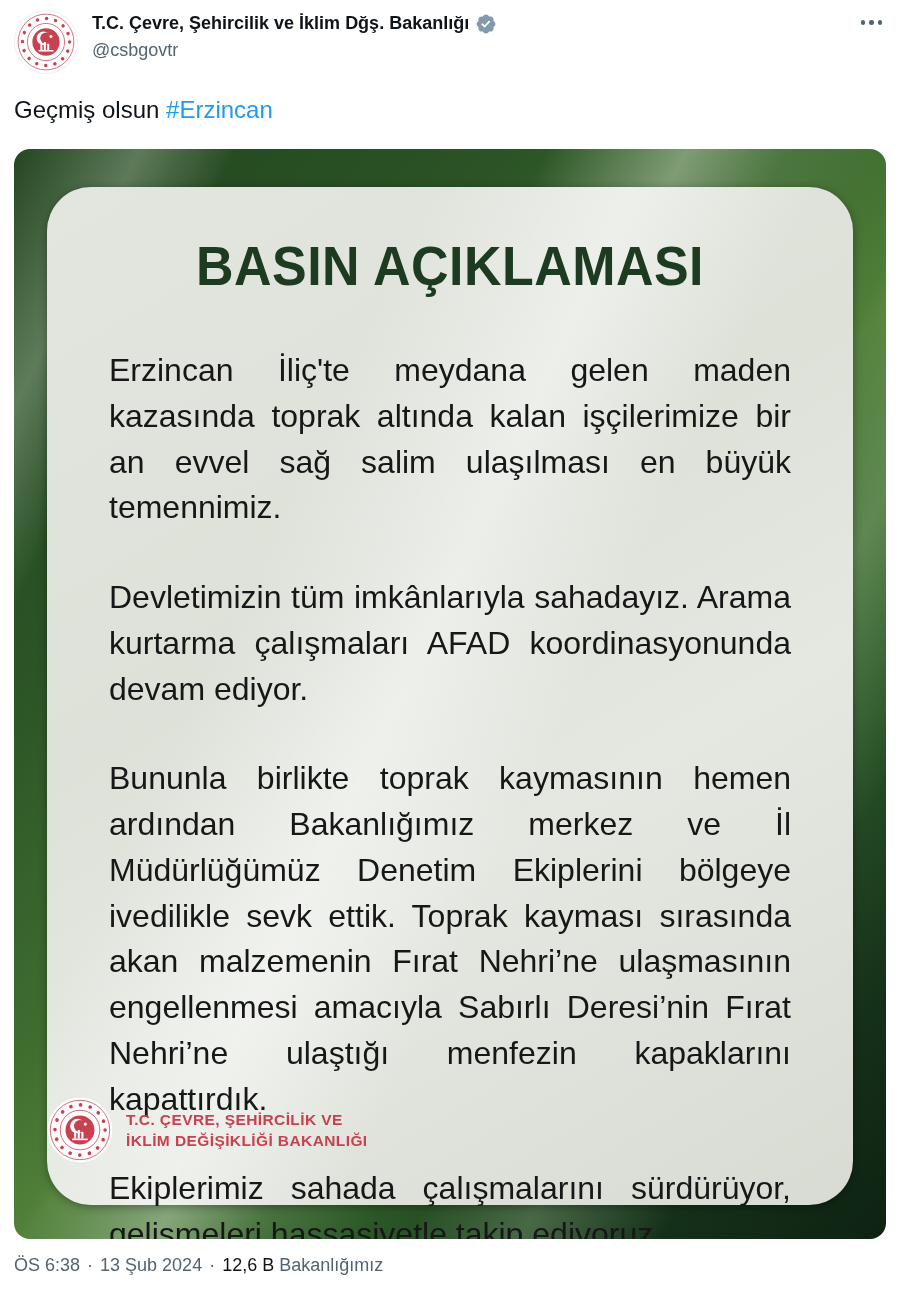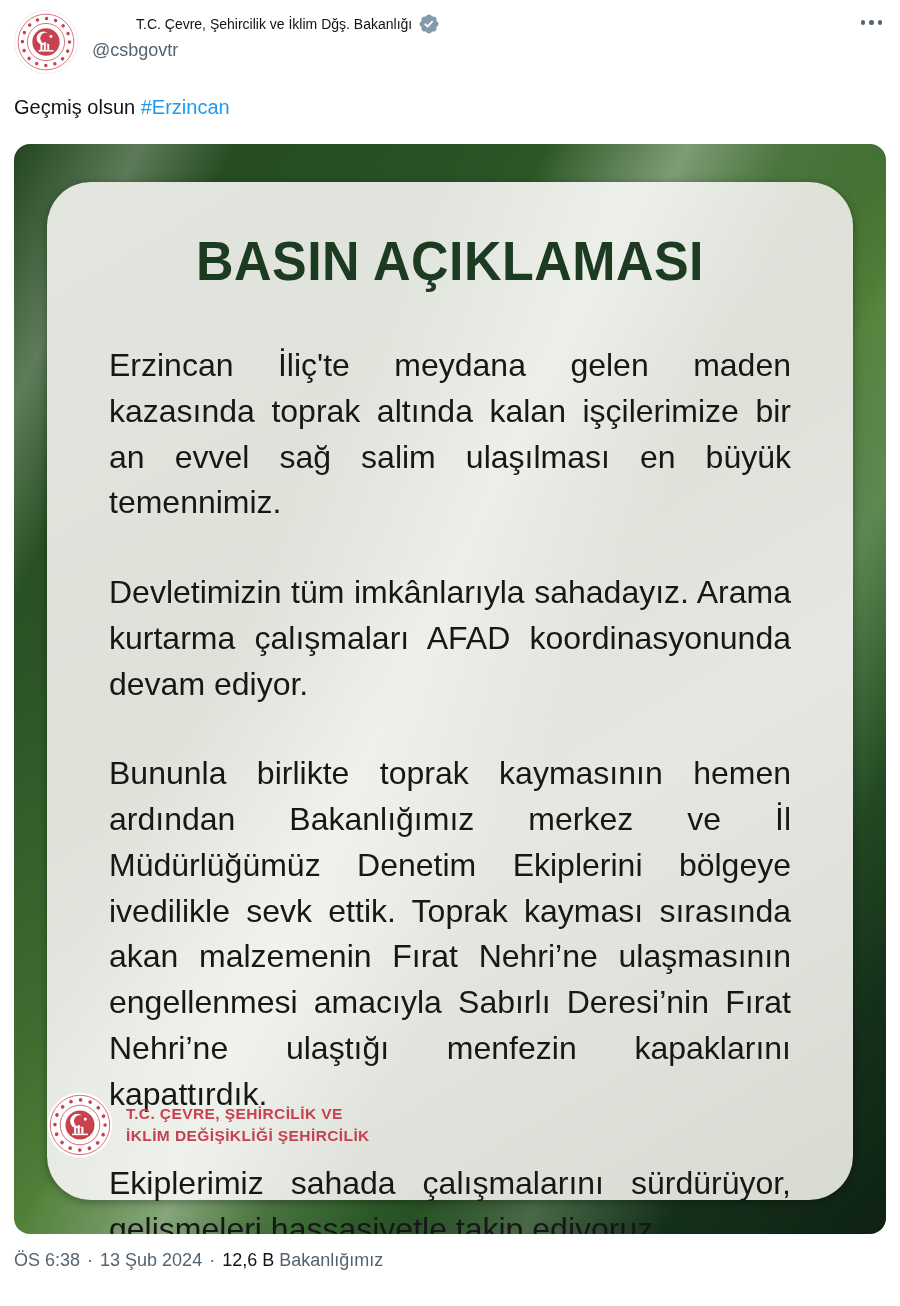--- a/index.html
+++ b/index.html
@@ -17,33 +17,33 @@
   .tweet-header { display: flex; align-items: flex-start; }
   .avatar {
     width: 64px; height: 64px; border-radius: 50%;
     overflow: hidden; flex: none; border: 1px solid #f0f0f0;
     background: #fff; cursor: pointer;
   }
   .avatar svg { width: 100%; height: 100%; display: block; }
   .names { margin-left: 14px; flex: 1; padding-top: 3px; min-width: 0; }
   .name-row { display: flex; align-items: center; gap: 6px; }
   .display-name {
-    font-weight: 400; font-size: 14px; line-height: 1.2;
-    white-space: nowrap; cursor: pointer; margin-left: 44px;
+    font-weight: 700; font-size: 18px; line-height: 1.2;
+    white-space: nowrap; cursor: pointer;
   }
   .badge { display: inline-flex; flex: none; }
   .badge svg { width: 22px; height: 22px; display: block; }
   .handle { font-size: 18px; color: #536471; margin-top: 5px; cursor: pointer; }
   .more {
     display: flex; gap: 4px; padding: 10px 4px 0 0; cursor: pointer; flex: none;
   }
   .more i { width: 4.5px; height: 4.5px; border-radius: 50%; background: #536471; display: block; }
 
   
-  .tweet-text { font-size: 20px; line-height: 1.3; margin: 20px 0 16px; }
+  .tweet-text { font-size: 24px; line-height: 1.3; margin: 20px 0 16px; }
   .hashtag { color: #1d9bf0; text-decoration: none; cursor: pointer; }
 
   
   .media {
     position: relative;
     width: 872px; height: 1090px;
     border-radius: 16px; overflow: hidden;
     cursor: pointer;
     background:
       linear-gradient(116deg, rgba(240,248,235,0.00) 0%, rgba(240,248,235,0.28) 9%, rgba(240,248,235,0.00) 16%),
@@ -156,21 +156,21 @@
         <p>Devletimizin tüm imkânlarıyla sahadayız. Arama kurtarma çalışmaları AFAD koordinasyonunda devam ediyor.</p>
         <p>Bununla birlikte toprak kaymasının hemen ardından Bakanlığımız merkez ve İl Müdürlüğümüz Denetim Ekiplerini bölgeye ivedilikle sevk ettik. Toprak kayması sırasında akan malzemenin Fırat Nehri’ne ulaşmasının engellenmesi amacıyla Sabırlı Deresi’nin Fırat Nehri’ne ulaştığı menfezin kapaklarını kapattırdık.</p>
         <p>Ekiplerimiz sahada çalışmalarını sürdürüyor, gelişmeleri hassasiyetle takip ediyoruz.</p>
       </div>
       <div class="ministry-logo">
         <svg viewBox="0 0 100 100">
             <use href="#emblem"></use>
           </svg>
         <div class="logo-text">
           <div>T.C. ÇEVRE, ŞEHİRCİLİK VE</div>
-          <div>İKLİM DEĞİŞİKLİĞİ ŞEHİRCİLİK</div>
+          <div>İKLİM DEĞİŞİKLİĞİ BAKANLIĞI</div>
         </div>
       </div>
     </div>
   </div>
 
   <div class="tweet-footer">
     <span>ÖS 6:38</span>
     <span class="sep">·</span>
     <span>13 Şub 2024</span>
     <span class="sep">·</span>

